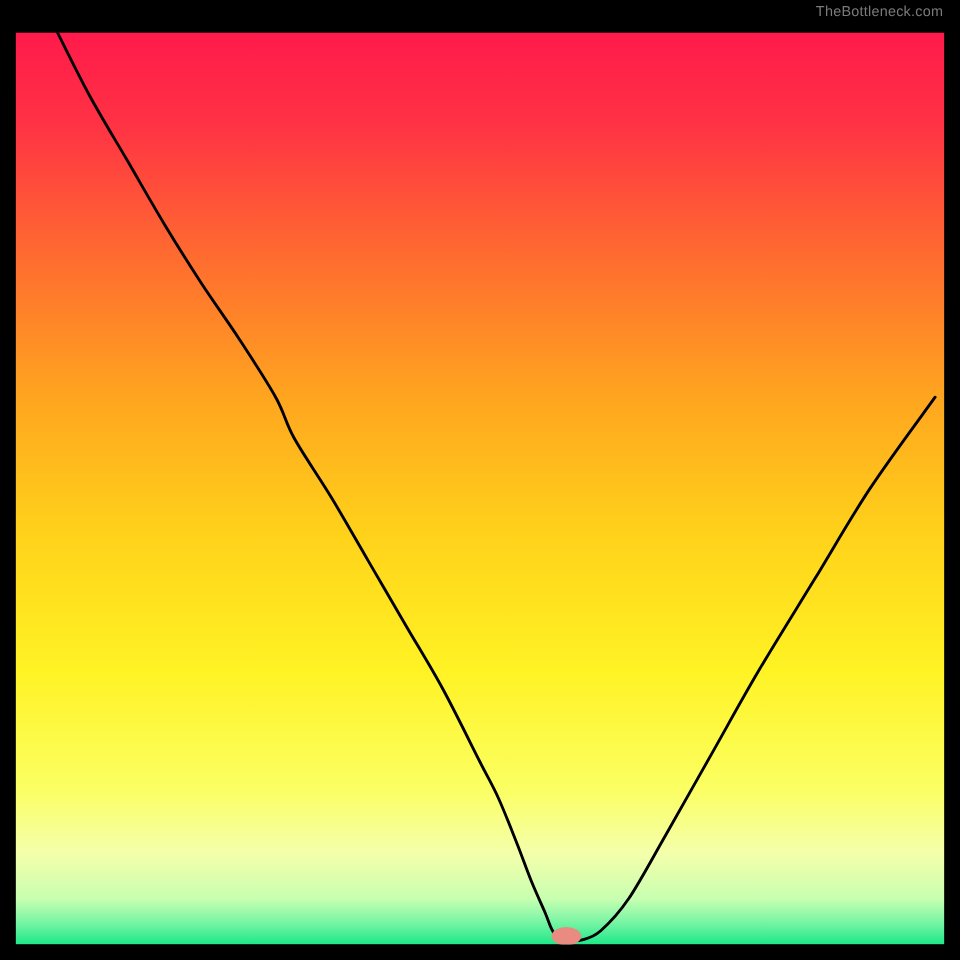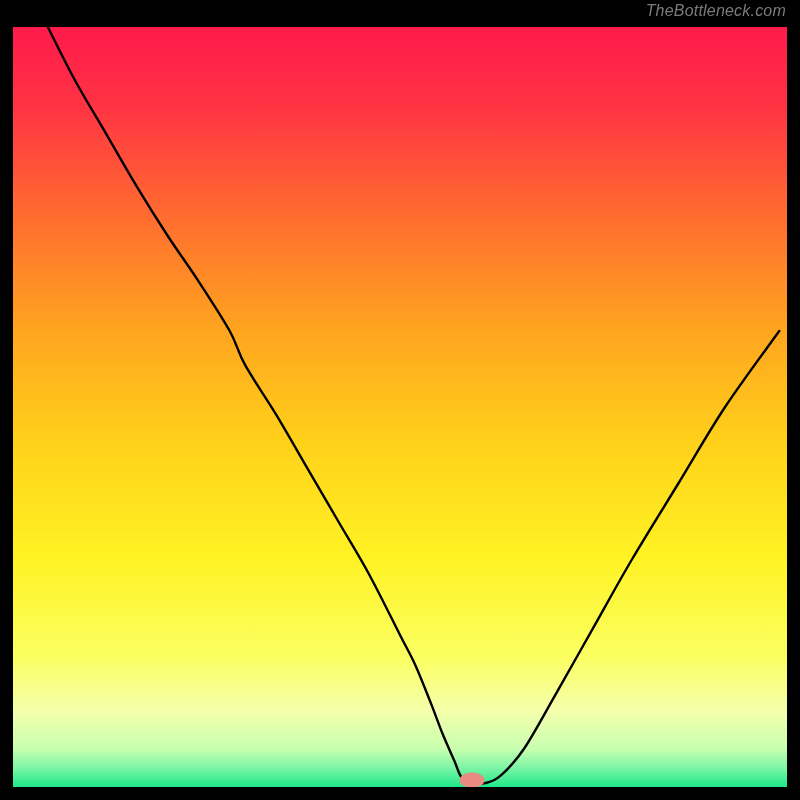--- a/index.html
+++ b/index.html
@@ -15,24 +15,23 @@
     position: relative;
     width: 800px;
     height: 800px;
     background: #000;
   }
   .watermark {
     position: absolute;
     top: 2px;
     right: 14px;
     color: #7a7a7a;
-    font-size: 16px;
+    font-size: 12px;
     font-weight: 500;
     letter-spacing: 0.2px;
-    font-style: italic;
   }
   .plot {
     position: absolute;
     left: 13px;
     top: 27px;
     width: 774px;
     height: 760px;
     
   }
   svg {

